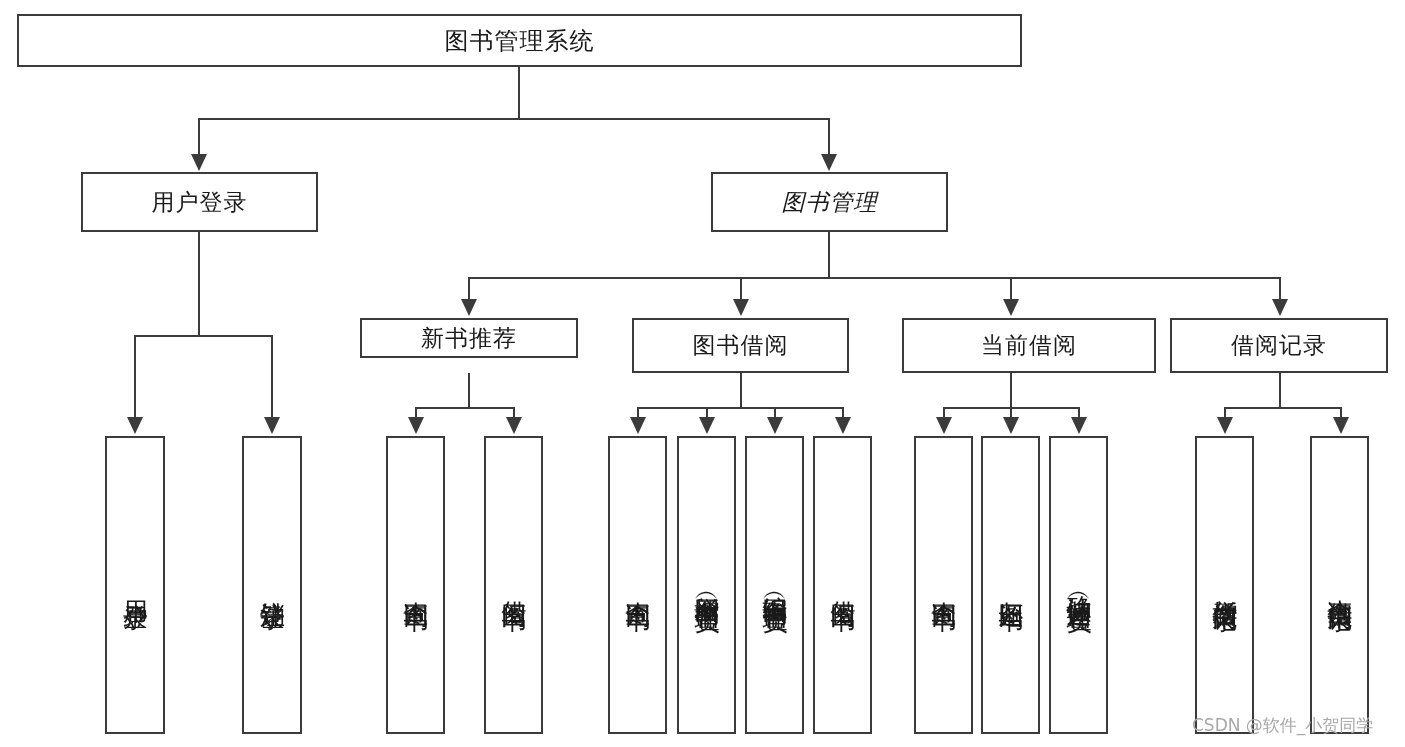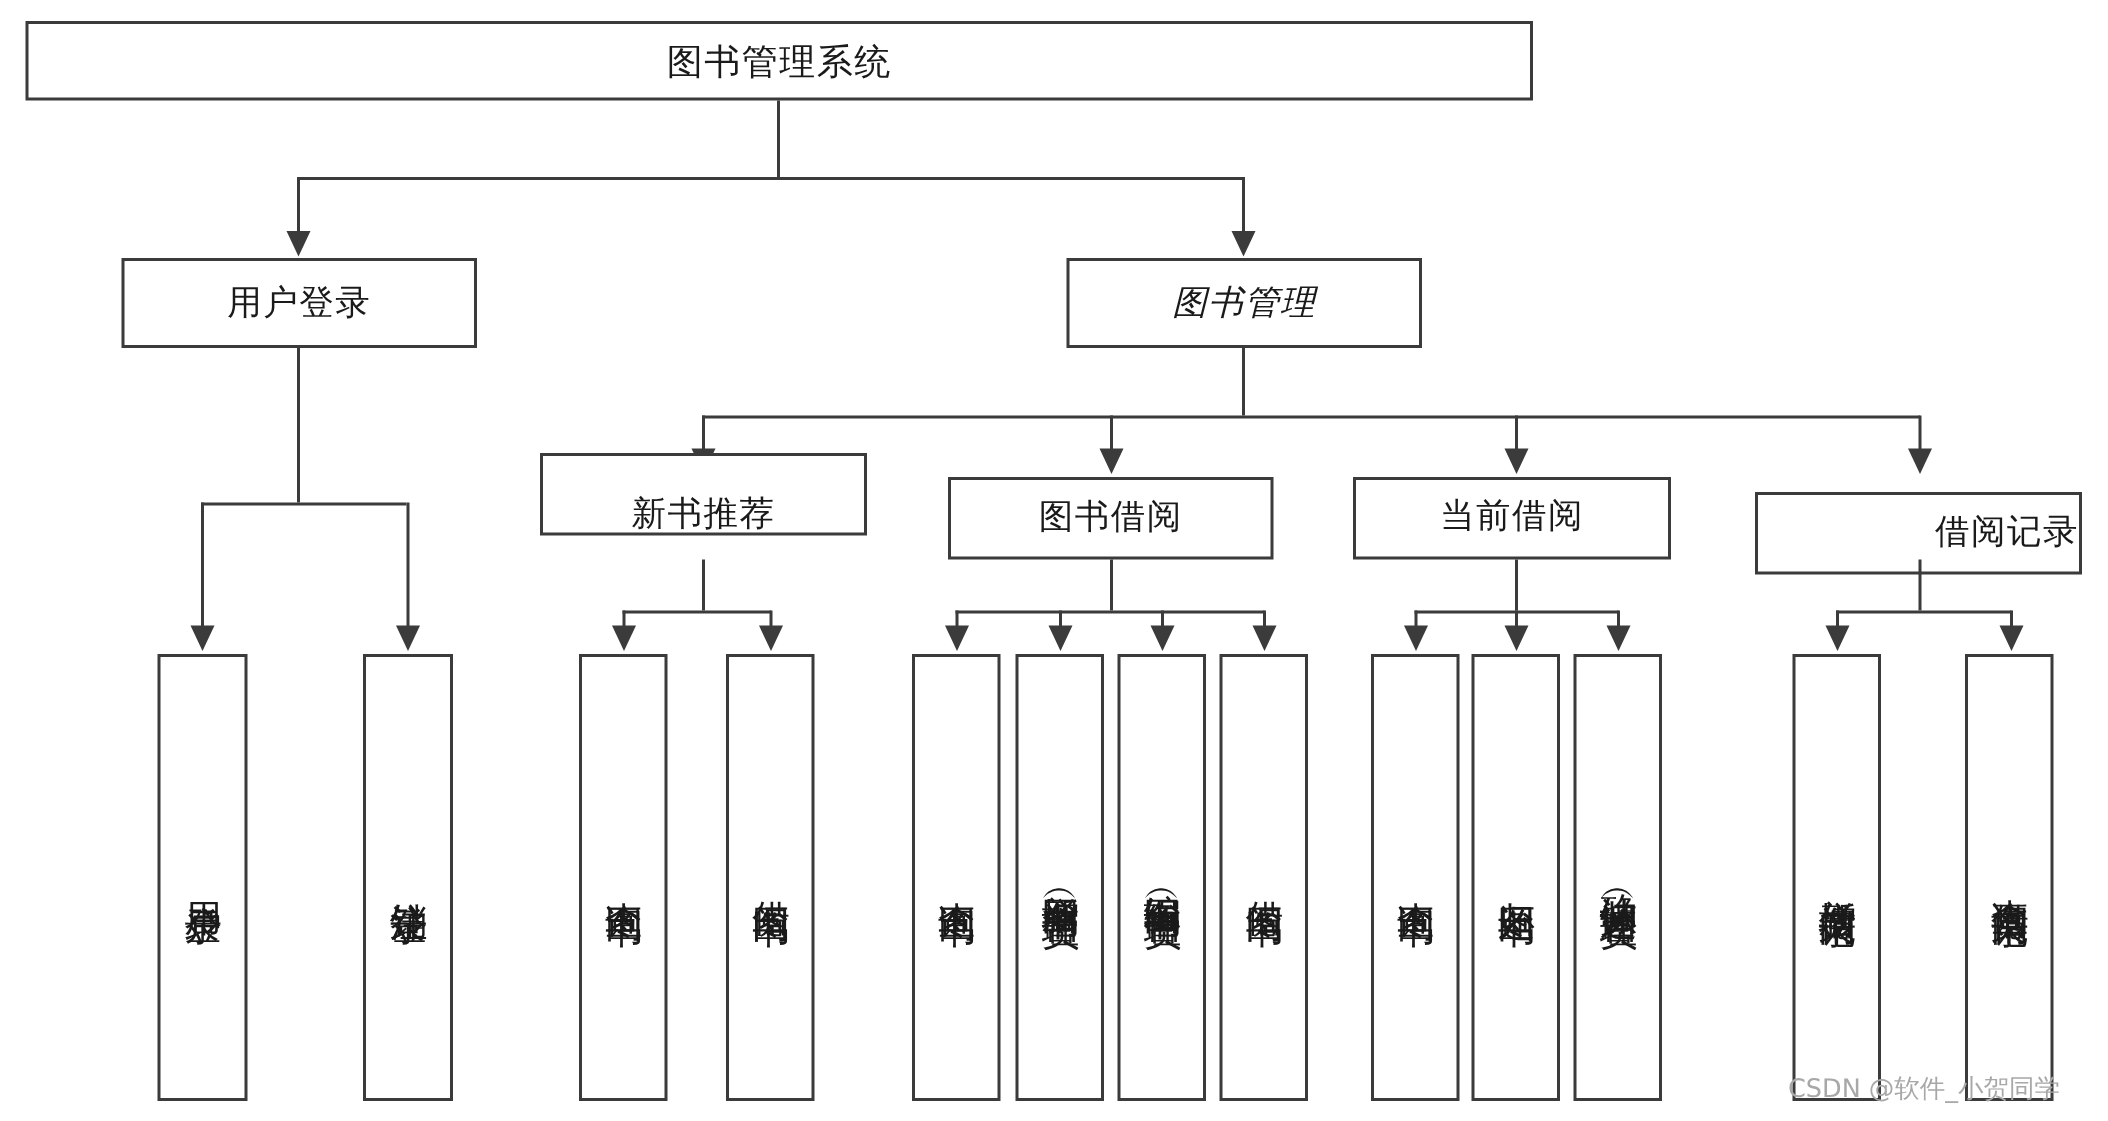--- a/index.html
+++ b/index.html
@@ -130,30 +130,30 @@
 
   <div class="vline" style="left:740px; top:277px; height:24px;"></div>
   <div class="arrow" style="left:733px; top:299px;"></div>
 
   <div class="vline" style="left:1010px; top:277px; height:24px;"></div>
   <div class="arrow" style="left:1003px; top:299px;"></div>
 
   <div class="vline" style="left:1279px; top:277px; height:24px;"></div>
   <div class="arrow" style="left:1272px; top:299px;"></div>
 
-  <div class="box horiz" style="left:360px; top:302px; width:218px; height:55px;align-items:flex-end;">
+  <div class="box horiz" style="left:360px; top:318px; width:218px; height:40px;">
     <span class="label">新书推荐</span>
   </div>
   <div class="box horiz" style="left:632px; top:318px; width:217px; height:55px;justify-content:center;">
     <span class="label">图书借阅</span>
   </div>
-  <div class="box horiz" style="left:902px; top:318px; width:212px; height:55px;font-family:Liberation Mono, monospace;">
+  <div class="box horiz" style="left:902px; top:318px; width:254px; height:55px;">
     <span class="label">当前借阅</span>
   </div>
-  <div class="box horiz" style="left:1170px; top:328px; width:218px; height:55px;justify-content:flex-end;">
+  <div class="box horiz" style="left:1170px; top:318px; width:218px; height:55px;">
     <span class="label">借阅记录</span>
   </div>
 
   <div class="vline" style="left:468px; top:373px; height:34px;"></div>
   <div class="hline" style="left:415px; top:407px; width:99px;"></div>
   <div class="vline" style="left:415px; top:407px; height:12px;"></div>
   <div class="arrow" style="left:408px; top:417px;"></div>
   <div class="vline" style="left:513px; top:407px; height:12px;"></div>
   <div class="arrow" style="left:506px; top:417px;"></div>
 

